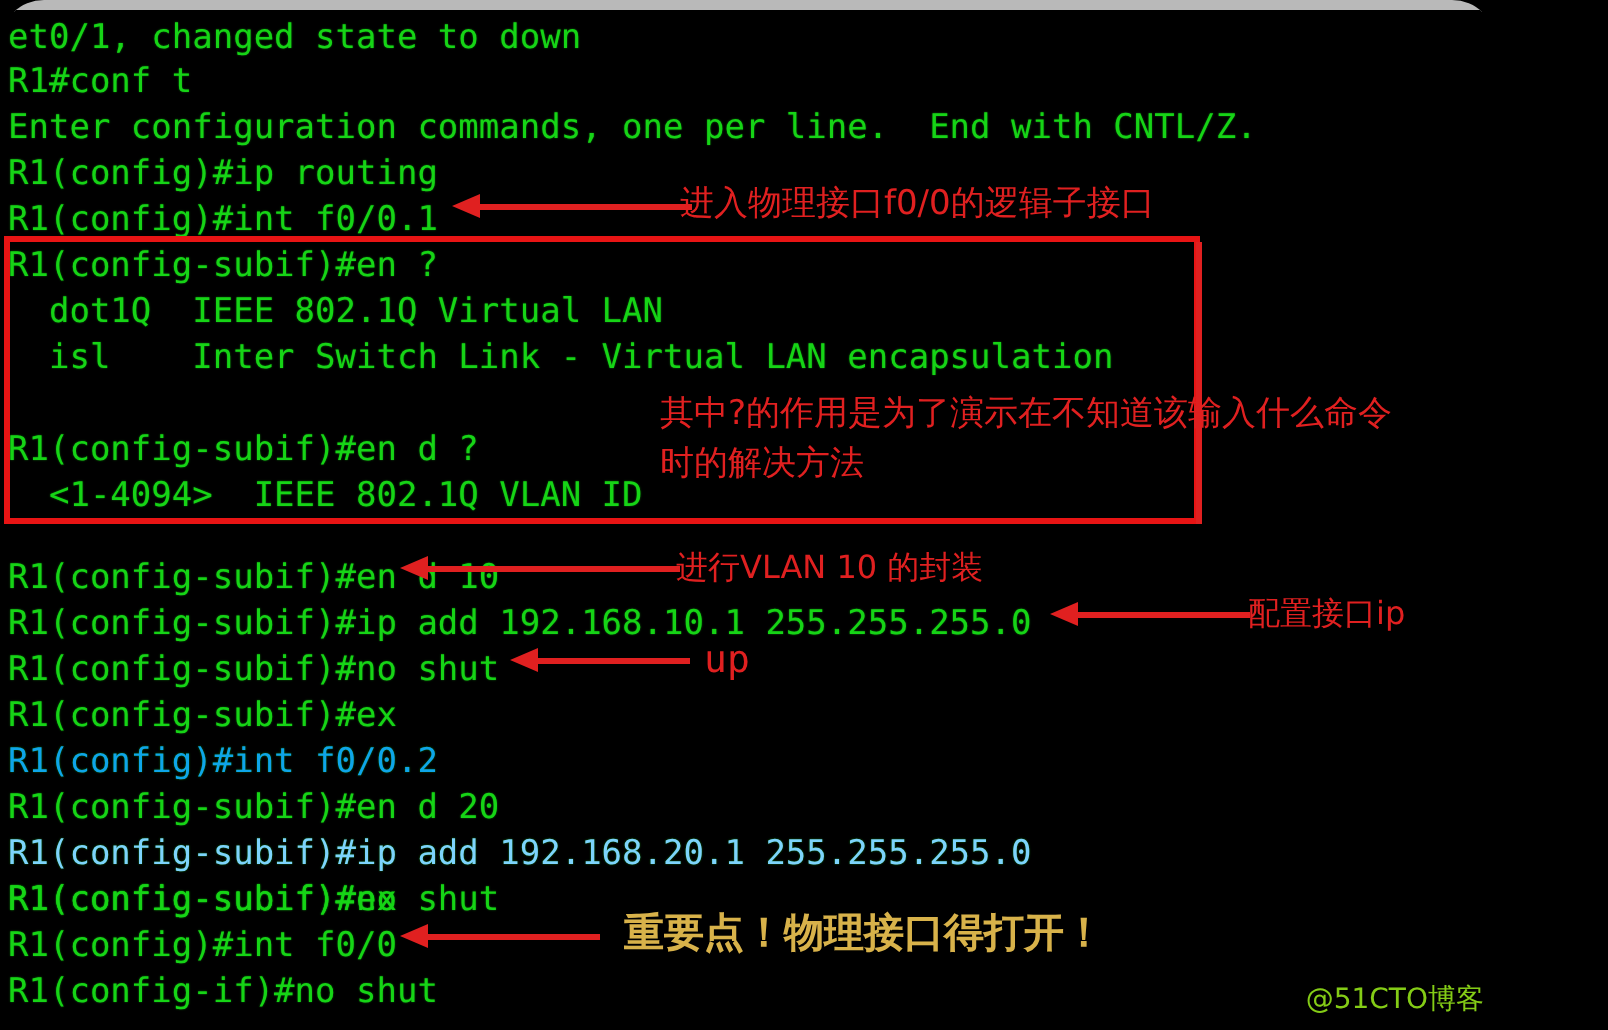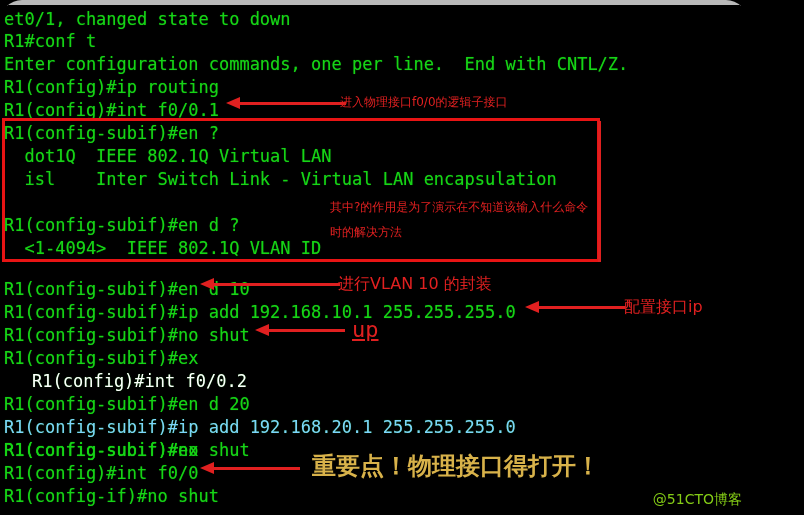--- a/index.html
+++ b/index.html
@@ -61,31 +61,30 @@
   }
   .annotation {
     position: absolute;
     white-space: pre;
     color: #e02020;
     font-family: "DejaVu Sans", "Liberation Sans", sans-serif;
     font-size: 16px;
     line-height: 20px;
   }
   .annotation.big {
-    font-size: 12px;
+    font-size: 17px;
   }
   .annotation.gold {
     color: #d8b24a;
-    font-size: 24px;
+    font-size: 20px;
     font-weight: bold;
   }
   .annotation.mono-red {
     font-family: "DejaVu Sans Mono", monospace;
-    font-size: 22px;
-    text-decoration: underline;
+    font-size: 19px;
   }
   .arrow {
     position: absolute;
     height: 0;
   }
   .arrow .shaft {
     position: absolute;
     left: 8px;
     top: -1.5px;
     height: 3px;
@@ -133,21 +132,21 @@
     <div class="term-line" style="top: 141px; color: rgb(22, 212, 22);">  dot1Q  IEEE 802.1Q Virtual LAN</div>
     <div class="term-line" style="top: 164px; color: rgb(22, 212, 22);">  isl    Inter Switch Link - Virtual LAN encapsulation</div>
     <div class="term-line" style="top: 187px; color: rgb(22, 212, 22);"></div>
     <div class="term-line" style="top: 210px; color: rgb(22, 212, 22);">R1(config-subif)#en d ?</div>
     <div class="term-line" style="top: 233px; color: rgb(22, 212, 22);">  &lt;1-4094&gt;  IEEE 802.1Q VLAN ID</div>
     <div class="term-line" style="top: 256px; color: rgb(22, 212, 22);"></div>
     <div class="term-line" style="top: 274px; color: rgb(22, 212, 22); text-align: right;">R1(config-subif)#en d 10</div>
     <div class="term-line" style="top: 297px; color: rgb(22, 212, 22);">R1(config-subif)#ip add 192.168.10.1 255.255.255.0</div>
     <div class="term-line" style="top: 320px; color: rgb(22, 212, 22);">R1(config-subif)#no shut</div>
     <div class="term-line" style="top: 343px; color: rgb(22, 212, 22);">R1(config-subif)#ex</div>
-    <div class="term-line" style="top: 366px; color: #ffffff; margin-left: 28px;">R1(config)#int f0/0.2</div>
+    <div class="term-line" style="top: 366px; color: #0ea5e9;">R1(config)#int f0/0.2</div>
     <div class="term-line" style="top: 389px; color: rgb(22, 212, 22);">R1(config-subif)#en d 20</div>
     <div class="term-line" style="top: 412px; color: #7dd3fc;">R1(config-subif)#ip add 192.168.20.1 255.255.255.0</div>
     <div class="term-line" style="top: 435px; color: rgb(22, 212, 22);">R1(config-subif)#no shut</div>
 
   </div>
 
   <div class="term-line" style="top: 440px; color: rgb(22, 212, 22);">R1(config-subif)#ex</div>
   <div class="term-line" style="top: 463px; color: rgb(22, 212, 22);">R1(config)#int f0/0</div>
   <div class="term-line" style="top: 486px; color: rgb(22, 212, 22);">R1(config-if)#no shut</div>
 

